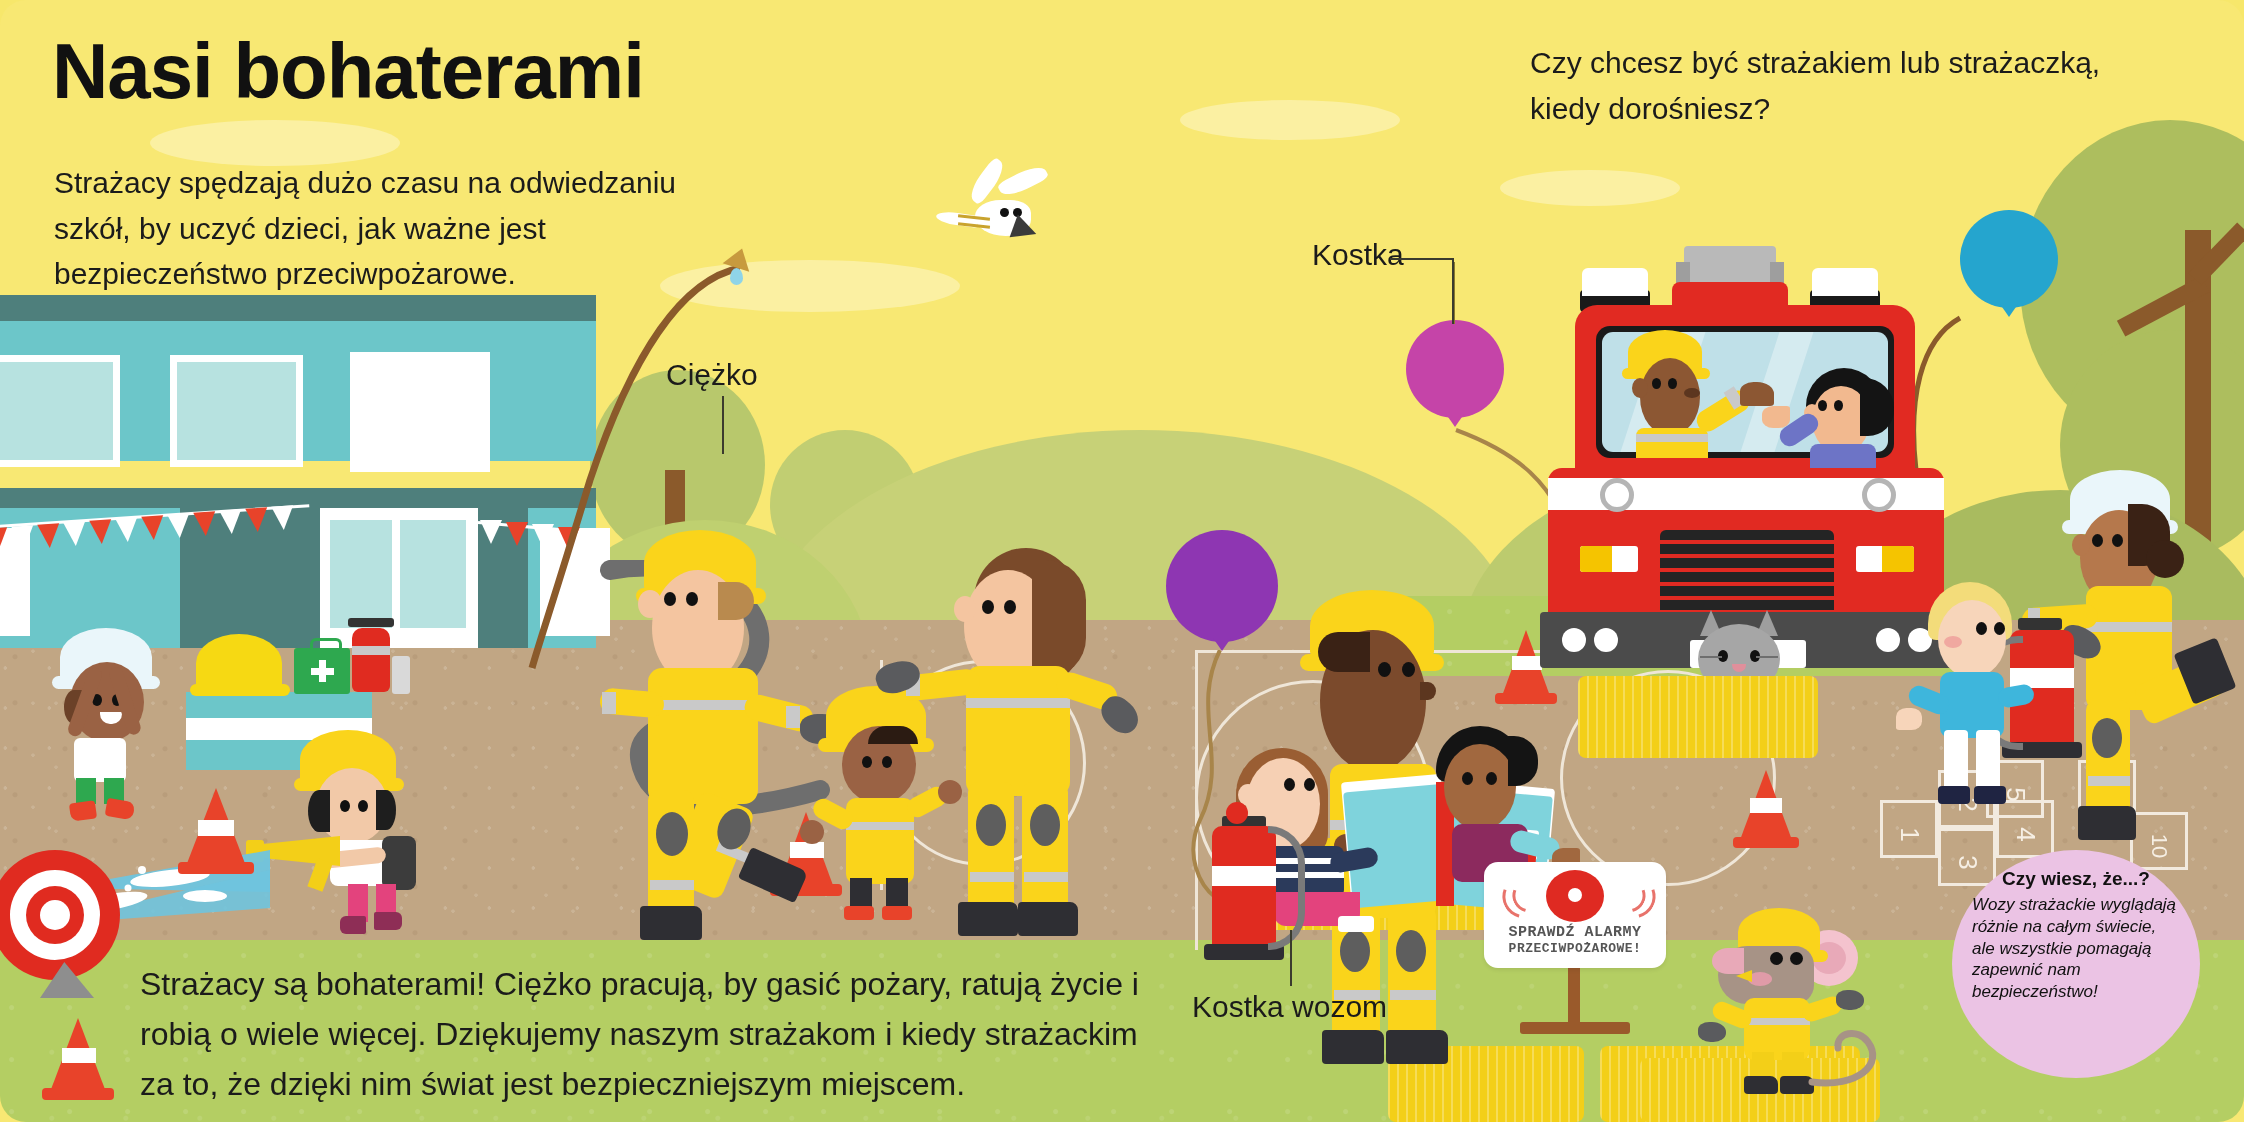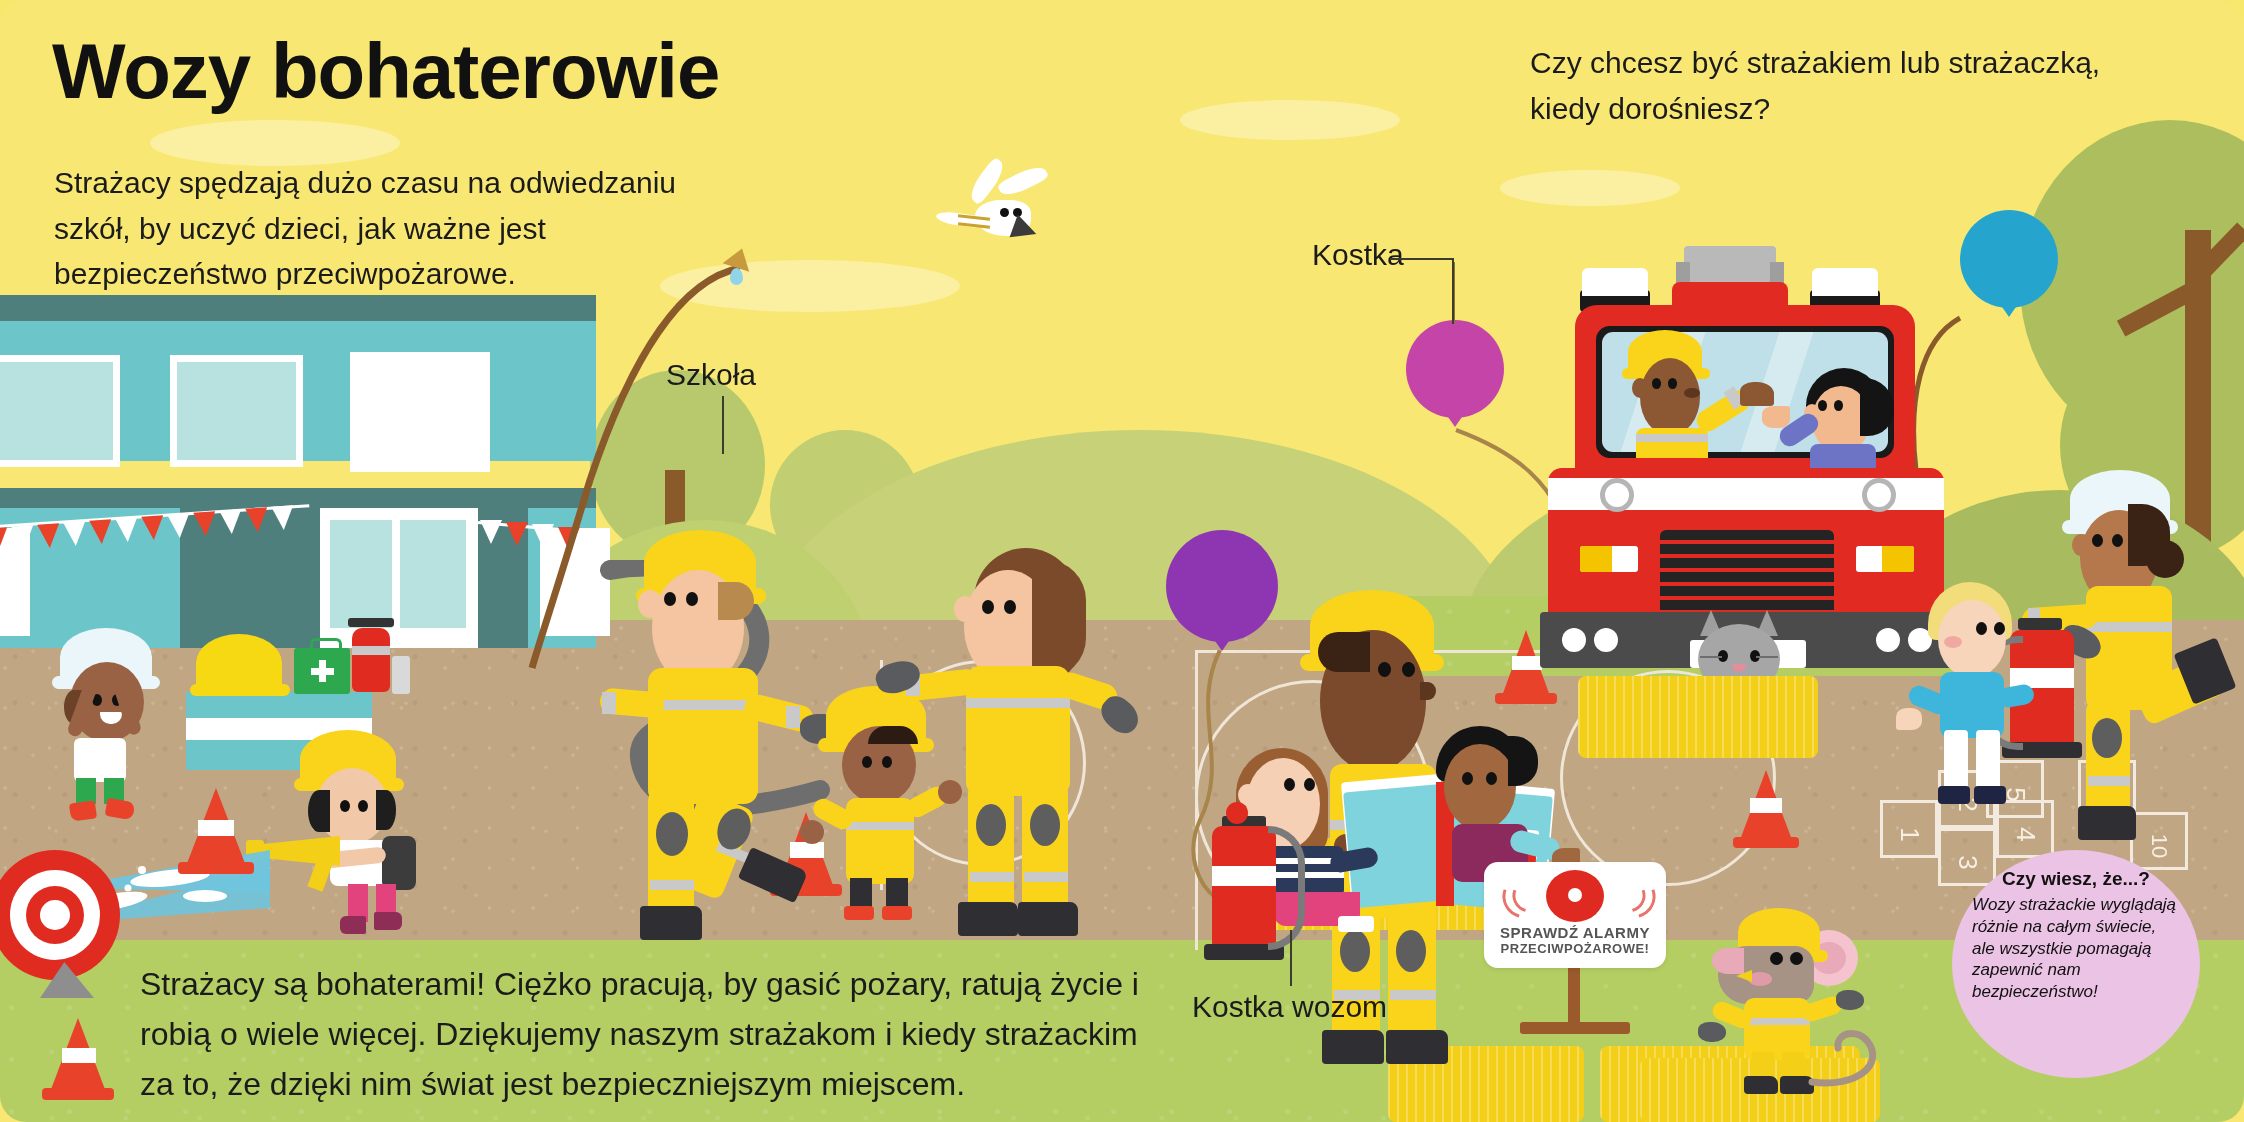--- a/index.html
+++ b/index.html
@@ -67,21 +67,21 @@
      width:0;height:0;border-left:9px solid transparent;border-right:9px solid transparent;border-top:13px solid currentColor;}
 
   
   .title{position:absolute;font-weight:700;color:#111;letter-spacing:-1px;}
   .para{position:absolute;color:#1b1b1b;line-height:1.52;}
   .label{position:absolute;color:#1b1b1b;}
   .leader{position:absolute;background:#3b3b2e;}
 
   
   .sign{position:absolute;background:#fff;border-radius:14px;box-shadow:0 2px 4px rgba(0,0,0,.08);}
-  .sign-txt{position:absolute;left:0;right:0;text-align:center;color:#555;letter-spacing:.5px;line-height:1.15;}
+  .sign-txt{position:absolute;left:0;right:0;text-align:center;color:#555;letter-spacing:.5px;line-height:1.15;font-family:Liberation Mono, monospace;}
   .bell{position:absolute;border-radius:50%;background:#DF2A22;}
   .bell-dot{position:absolute;border-radius:50%;background:#fff;}
   .wave{position:absolute;border:3px solid #E8736B;border-radius:50%;border-color:#E8736B transparent transparent transparent;}
   .signpost{position:absolute;background:#9A5A2B;}
 
   
   .hop{position:absolute;border:3px solid #F2EADF;box-sizing:border-box;}
   .hopn{position:absolute;color:#F6EFE4;transform:rotate(90deg);transform-origin:center;
         width:100%;text-align:center;}
 
@@ -674,31 +674,31 @@
           <path d="M4 70 C 50 76, 76 52, 60 30 C 50 16, 28 20, 30 36" stroke="#A79386" stroke-width="7" fill="none" stroke-linecap="round"></path>
         </svg>
     </div>
   </div>
 
   <div class="bubble" style="left:1952px;top:850px;width:248px;height:228px;">
     <div class="bub-h" style="top:18px;font-size:19px;">Czy wiesz, że...?</div>
     <div class="bub-b" style="top:44px;padding:0 20px;font-size:17px;">Wozy strażackie wyglądają różnie na całym świecie, ale wszystkie pomagają zapewnić nam bezpieczeństwo!</div>
   </div>
 
-  <div class="label" style="left:666px;top:358px;font-size:30px;">Szkoła</div>
+  <div class="label" style="left:666px;top:358px;font-size:30px;">Ciężko</div>
   <div class="leader" style="left:722px;top:396px;width:2px;height:58px;"></div>
 
   <div class="label" style="left:1312px;top:238px;font-size:30px;">Kostka</div>
   <div class="leader" style="left:1390px;top:258px;width:64px;height:2px;"></div>
   <div class="leader" style="left:1452px;top:258px;width:2px;height:66px;"></div>
 
   <div class="label" style="left:1192px;top:990px;font-size:30px;">Kostka wozom</div>
   <div class="leader" style="left:1290px;top:930px;width:2px;height:56px;"></div>
 
-  <div class="title" style="left:52px;top:26px;font-size:78px;">Wozy bohaterowie</div>
+  <div class="title" style="left:52px;top:26px;font-size:78px;">Nasi bohaterami</div>
 
   <div class="para" style="left:54px;top:160px;width:690px;font-size:30px;">Strażacy spędzają dużo czasu na odwiedzaniu szkół, by uczyć dzieci, jak ważne jest bezpieczeństwo przeciwpożarowe.</div>
 
   <div class="para" style="left:1530px;top:40px;width:640px;font-size:30px;">Czy chcesz być strażakiem lub strażaczką, kiedy dorośniesz?</div>
 
   <div class="para" style="left:140px;top:960px;width:1030px;font-size:32px;line-height:1.56;">Strażacy są bohaterami! Ciężko pracują, by gasić pożary, ratują życie i robią o wiele więcej. Dziękujemy naszym strażakom i kiedy strażackim za to, że dzięki nim świat jest bezpieczniejszym miejscem.</div>
 
 </div>
 
 </body></html>

